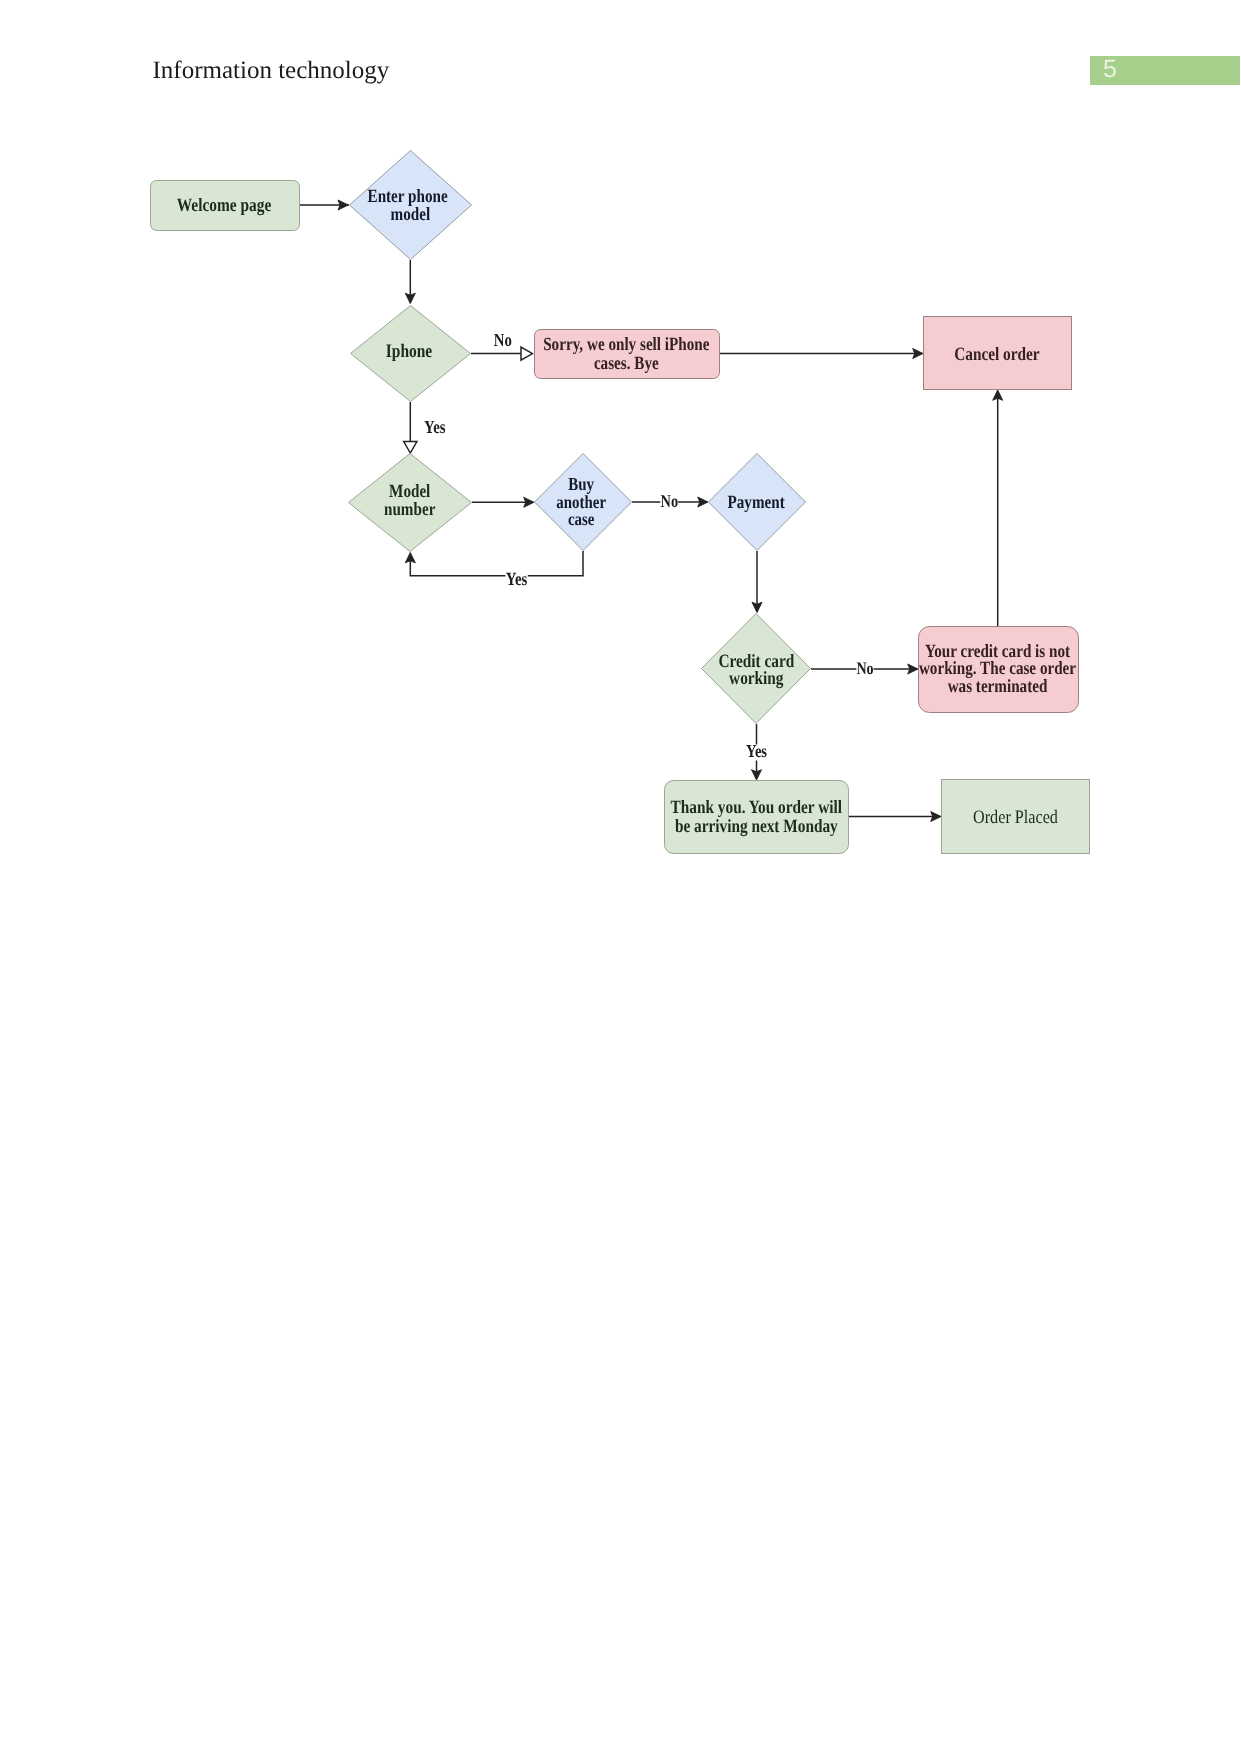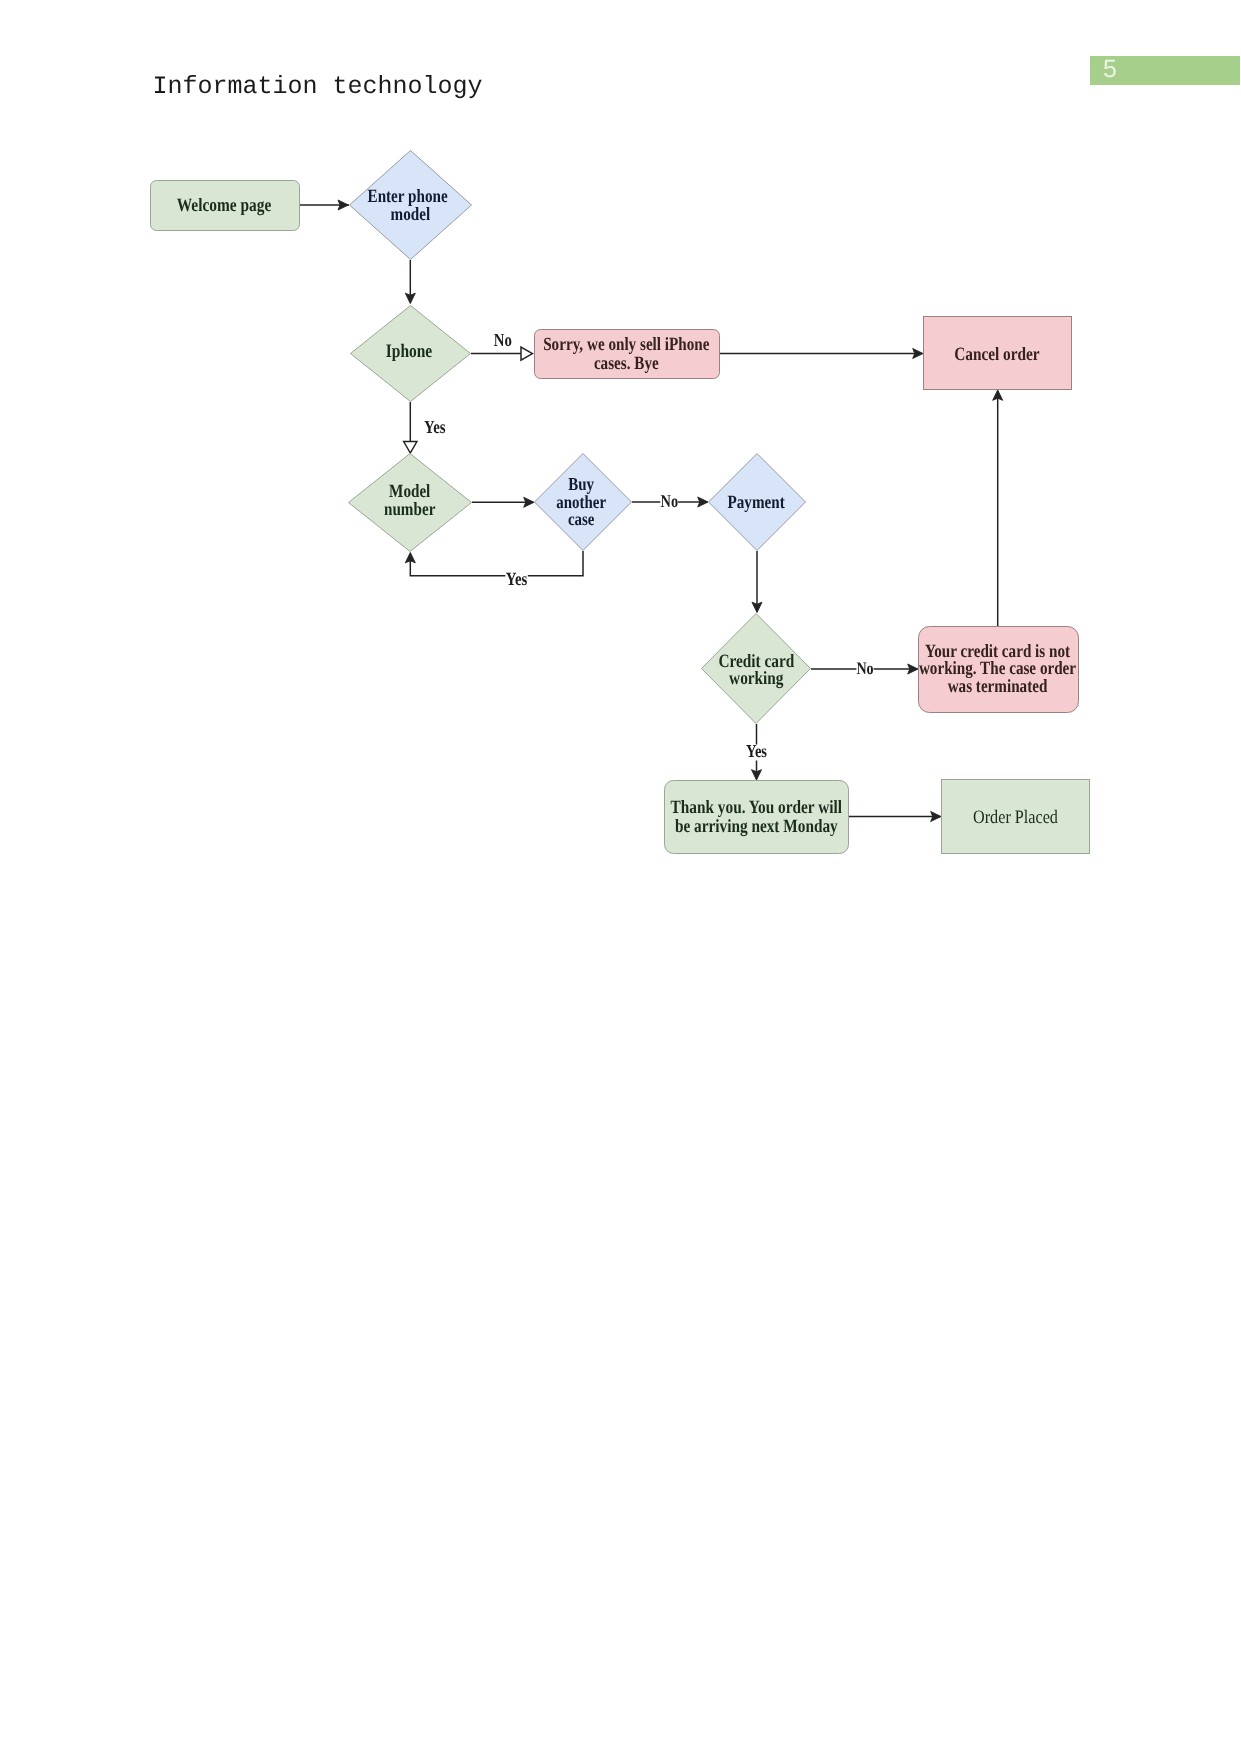--- a/index.html
+++ b/index.html
@@ -1,22 +1,22 @@
 <!DOCTYPE html>
 <html><head>
 <meta charset="utf-8">
 <title>Information technology</title>
 <style>
   html,body{margin:0;padding:0;}
   *{-webkit-font-smoothing:antialiased;text-rendering:geometricPrecision;}
   body{width:1241px;height:1754px;background:#ffffff;
        font-family:"Liberation Serif",serif;overflow:hidden;position:relative;}
   #page{position:absolute;left:0;top:0;width:1241px;height:1754px;background:#fff;}
-  #doc-title{position:absolute;left:152.5px;top:72px;filter:opacity(1);font-size:25px;line-height:30px;
-             color:#1b1b1b;white-space:nowrap;font-family:Liberation Mono, monospace;}
+  #doc-title{position:absolute;left:152.5px;top:56px;filter:opacity(1);font-size:25px;line-height:30px;
+             color:#1b1b1b;white-space:nowrap;}
   #page-banner{position:absolute;left:1090px;top:55.5px;width:150px;height:29px;
                background:#a7cf8c;}
   #page-number{position:absolute;left:13px;top:-1px;filter:opacity(1);font-size:25px;line-height:29px;
                font-family:"Liberation Sans",sans-serif;
                color:#eaf4e1;}
   #chart{position:absolute;left:0;top:0;filter:opacity(1);}
   text{text-anchor:middle;font-family:"Liberation Serif",serif;}
 </style>
 </head>
 <body>

